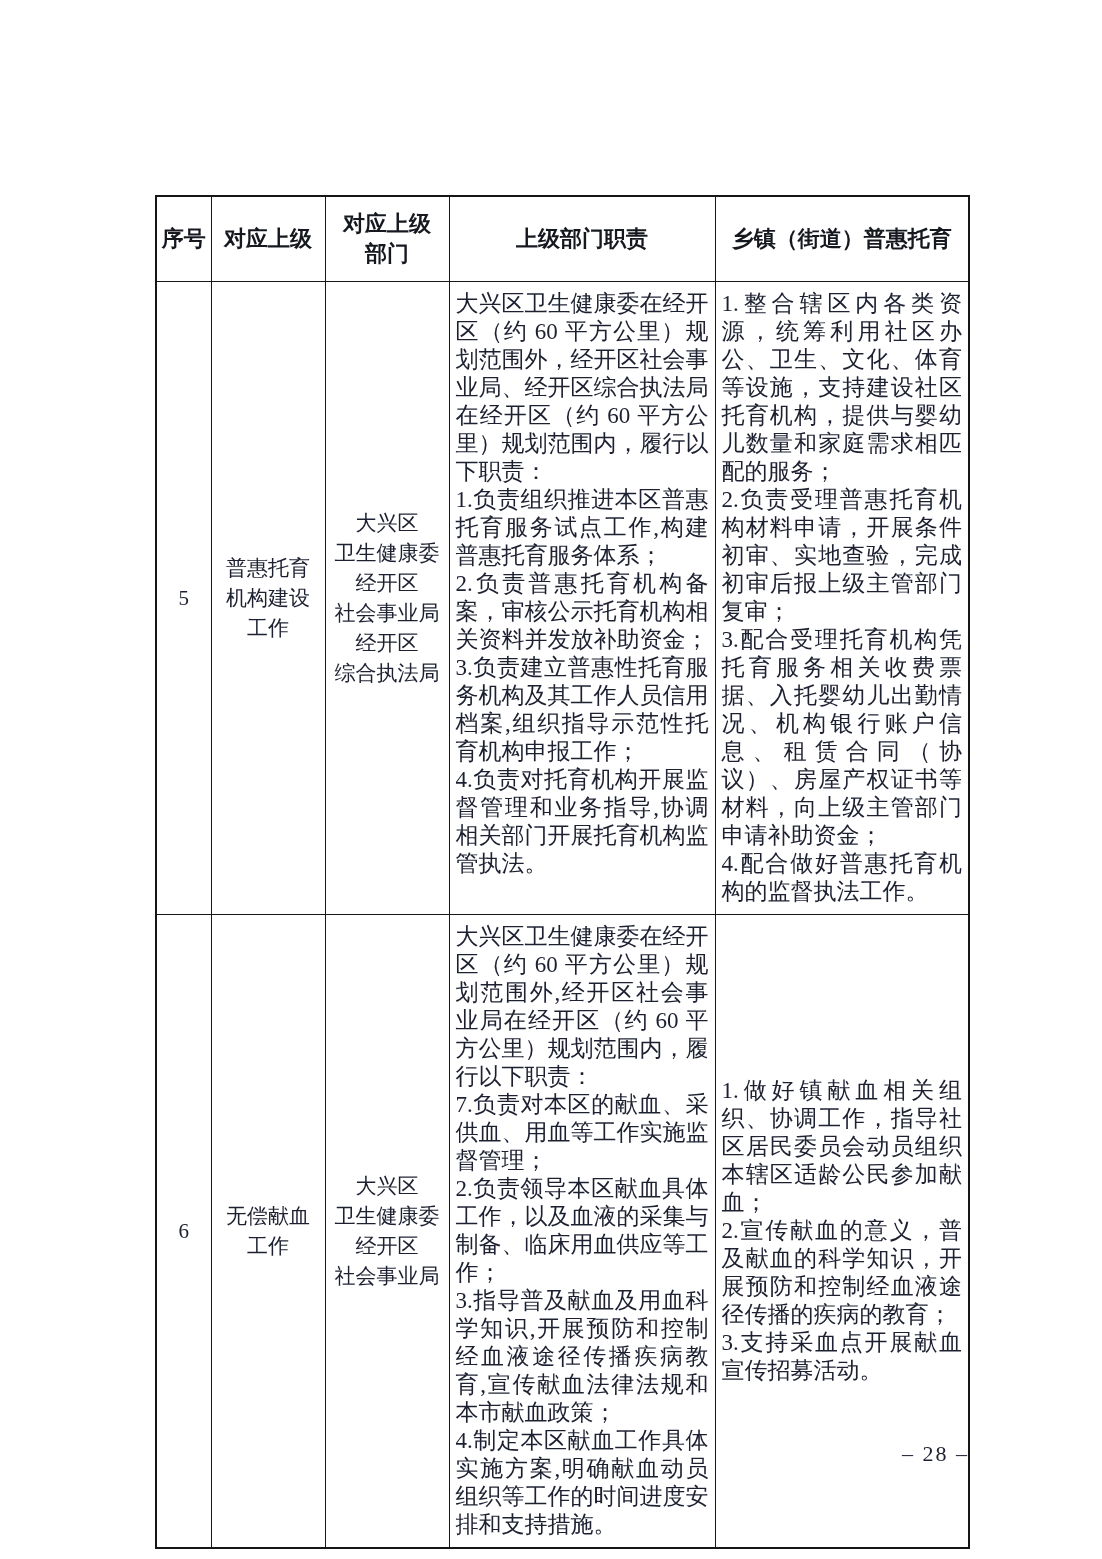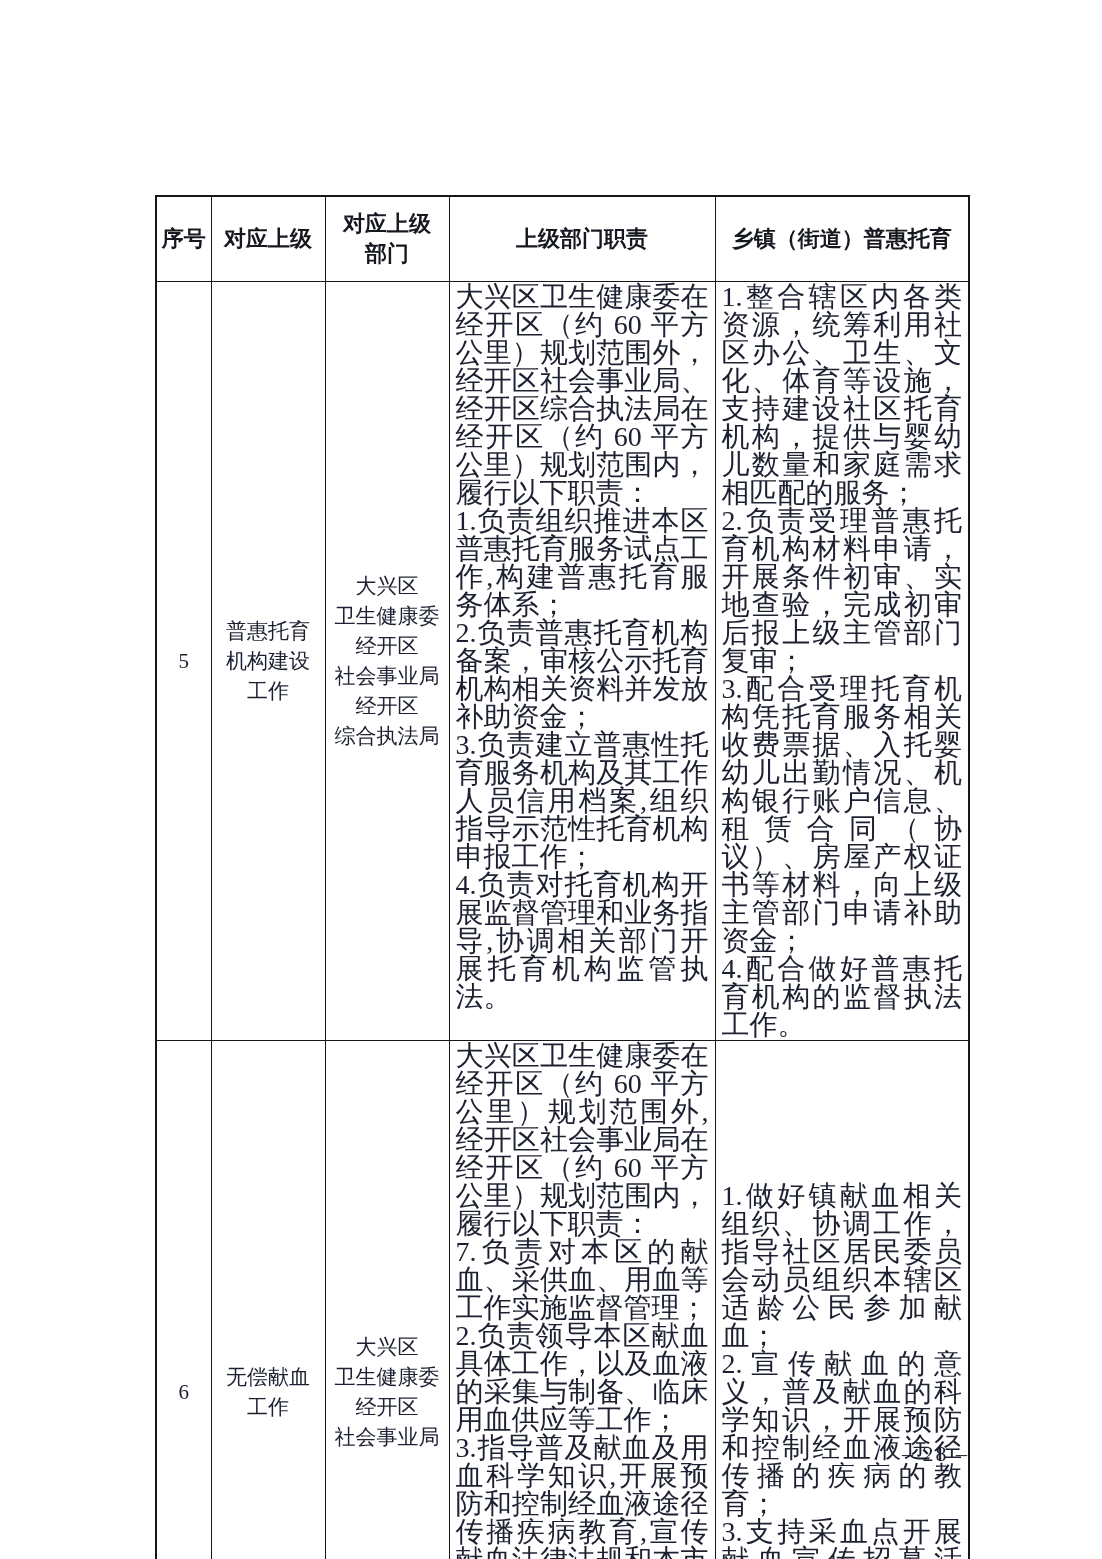--- a/index.html
+++ b/index.html
@@ -46,26 +46,26 @@
   }
   td.cell-center {
     font-size: 21px;
     line-height: 30px;
     text-align: center;
     vertical-align: middle;
     white-space: pre-line;
     padding: 4px;
   }
   td.cell-duty {
-    font-size: 28px;
+    font-size: 23px;
     line-height: 28px;
     text-align: justify;
     vertical-align: top;
     white-space: pre-line;
-    padding: 1px 6px;
+    padding: 8px 6px;
   }
   td.cell-duty.v-middle {
     vertical-align: middle;
     font-family: Liberation Serif, serif;
   }
   tr.header-row  { height: 85px;  }
   tr.data-row-5  { height: 552px; }
   tr.data-row-6  { height: 534px; }
   .page-number {
     position: absolute;

